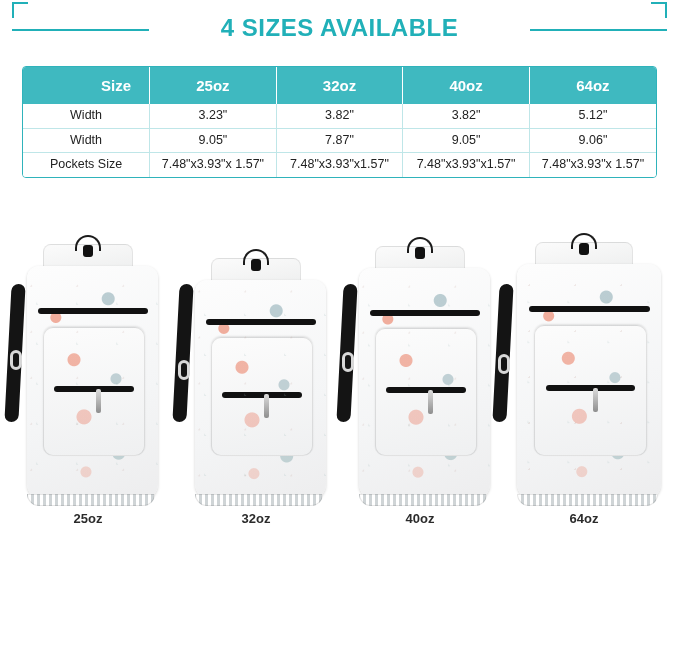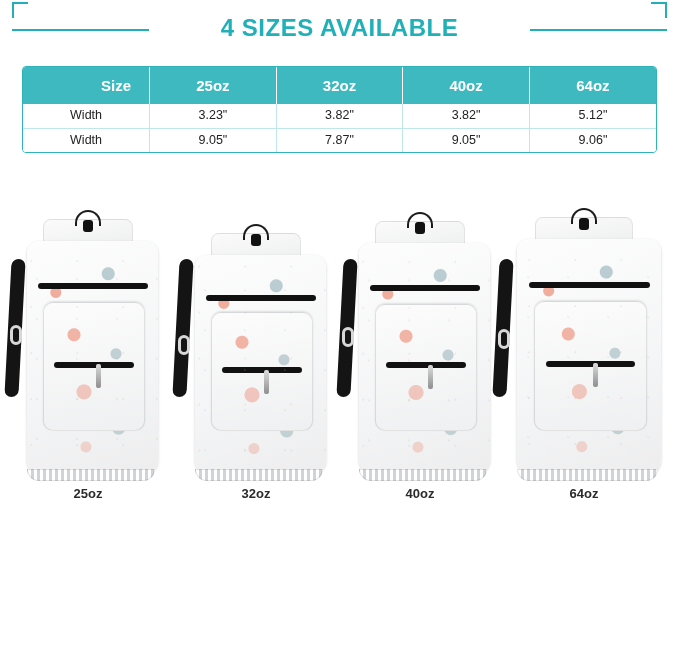--- a/index.html
+++ b/index.html
@@ -267,20 +267,27 @@
         <td>3.82"</td>
         <td>5.12"</td>
       </tr>
       <tr>
         <td class="row-label">Width</td>
         <td>9.05"</td>
         <td>7.87"</td>
         <td>9.05"</td>
         <td>9.06"</td>
       </tr>
+      <tr>
+        <td class="row-label">Pockets Size</td>
+        <td>7.48"x3.93"x 1.57"</td>
+        <td>7.48"x3.93"x1.57"</td>
+        <td>7.48"x3.93"x1.57"</td>
+        <td>7.48"x3.93"x 1.57"</td>
+      </tr>
     </tbody>
   </table>
 </div>
 
 <div class="products">
 
   <div class="product" style="left:8px; width:160px; height:300px;">
     <div class="bag" style="height:300px;">
       <div class="strap"></div>
       <div class="strap-hook" style="top:120px;"></div>

